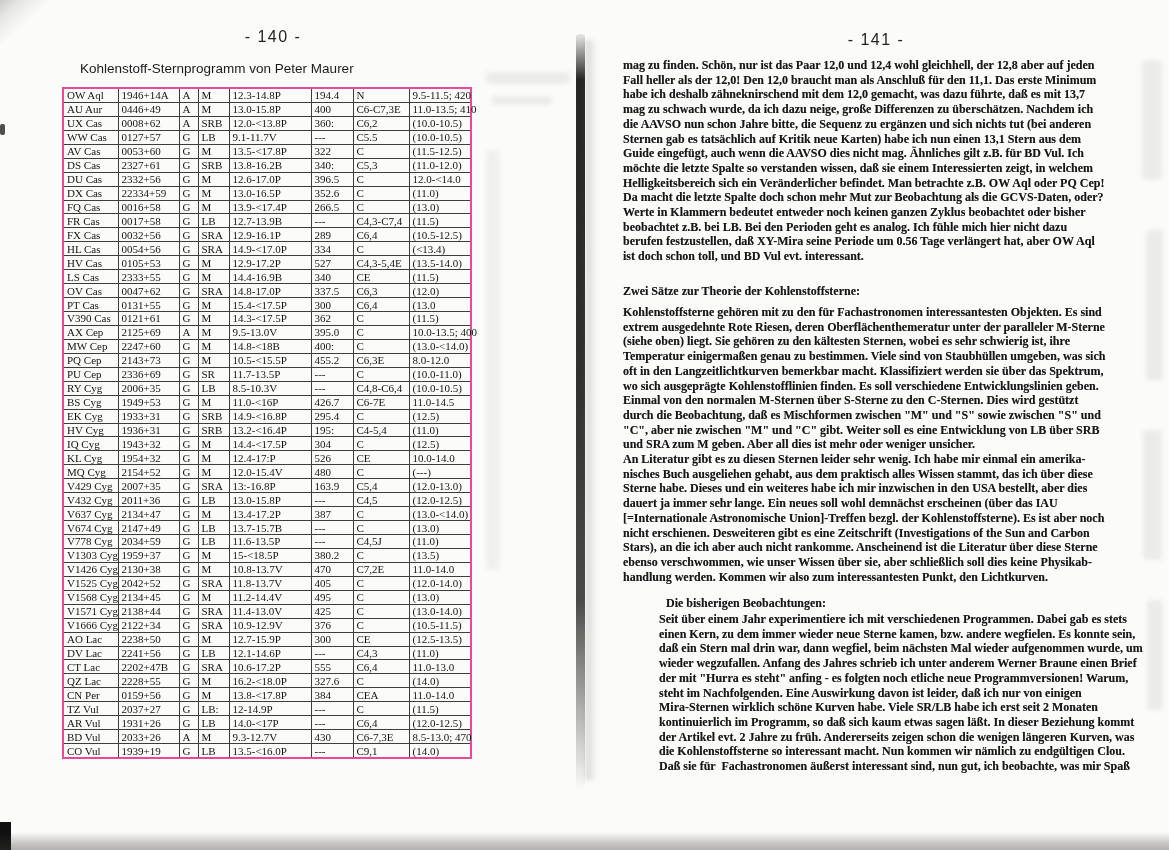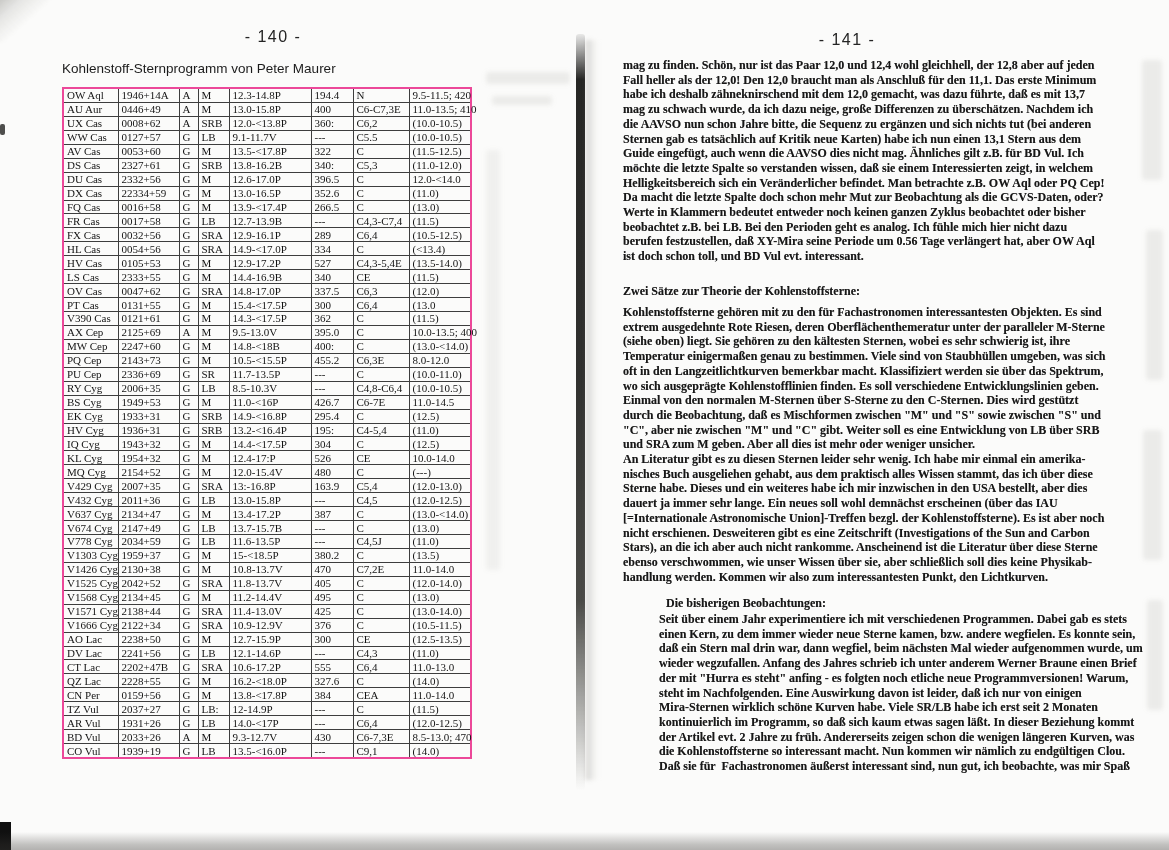--- a/index.html
+++ b/index.html
@@ -28,22 +28,22 @@
   .g3{left:1142px;top:60px;width:20px;height:120px;}
   .g4{left:1146px;top:230px;width:17px;height:150px;}
   .g5{left:1143px;top:430px;width:19px;height:130px;}
   .g6{left:1147px;top:600px;width:16px;height:110px;}
   .g7{left:486px;top:150px;width:14px;height:420px;background:rgba(95,95,88,.07);}
   
   section{position:absolute;inset:0;}
   .pageno{position:absolute;font-family:"Liberation Sans","DejaVu Sans",sans-serif;
     font-size:16px;letter-spacing:1.5px;color:#242424;width:190px;text-align:center;}
   .pn-left{left:178px;top:28px;}
-  .pn-right{left:752px;top:31px;}
-  .doc-title{position:absolute;left:62px;top:61px;
+  .pn-right{left:781px;top:31px;}
+  .doc-title{position:absolute;left:80px;top:61px;
     font-family:"Liberation Sans","DejaVu Sans",sans-serif;font-size:13.5px;color:#1c1c1c;}
   
   table.stars{position:absolute;left:62px;top:87px;width:408px;
     border-collapse:collapse;table-layout:fixed;
     font-family:"Liberation Serif","DejaVu Serif",serif;font-size:11px;color:#141414;
     border:2px solid #ec4899;}
   table.stars td{border:1px solid #3d3d3d;height:12.95px;line-height:12px;
     padding:0 0 0 3px;white-space:nowrap;overflow:visible;vertical-align:middle;}
   
   .para,.heading{position:absolute;left:623px;width:540px;

